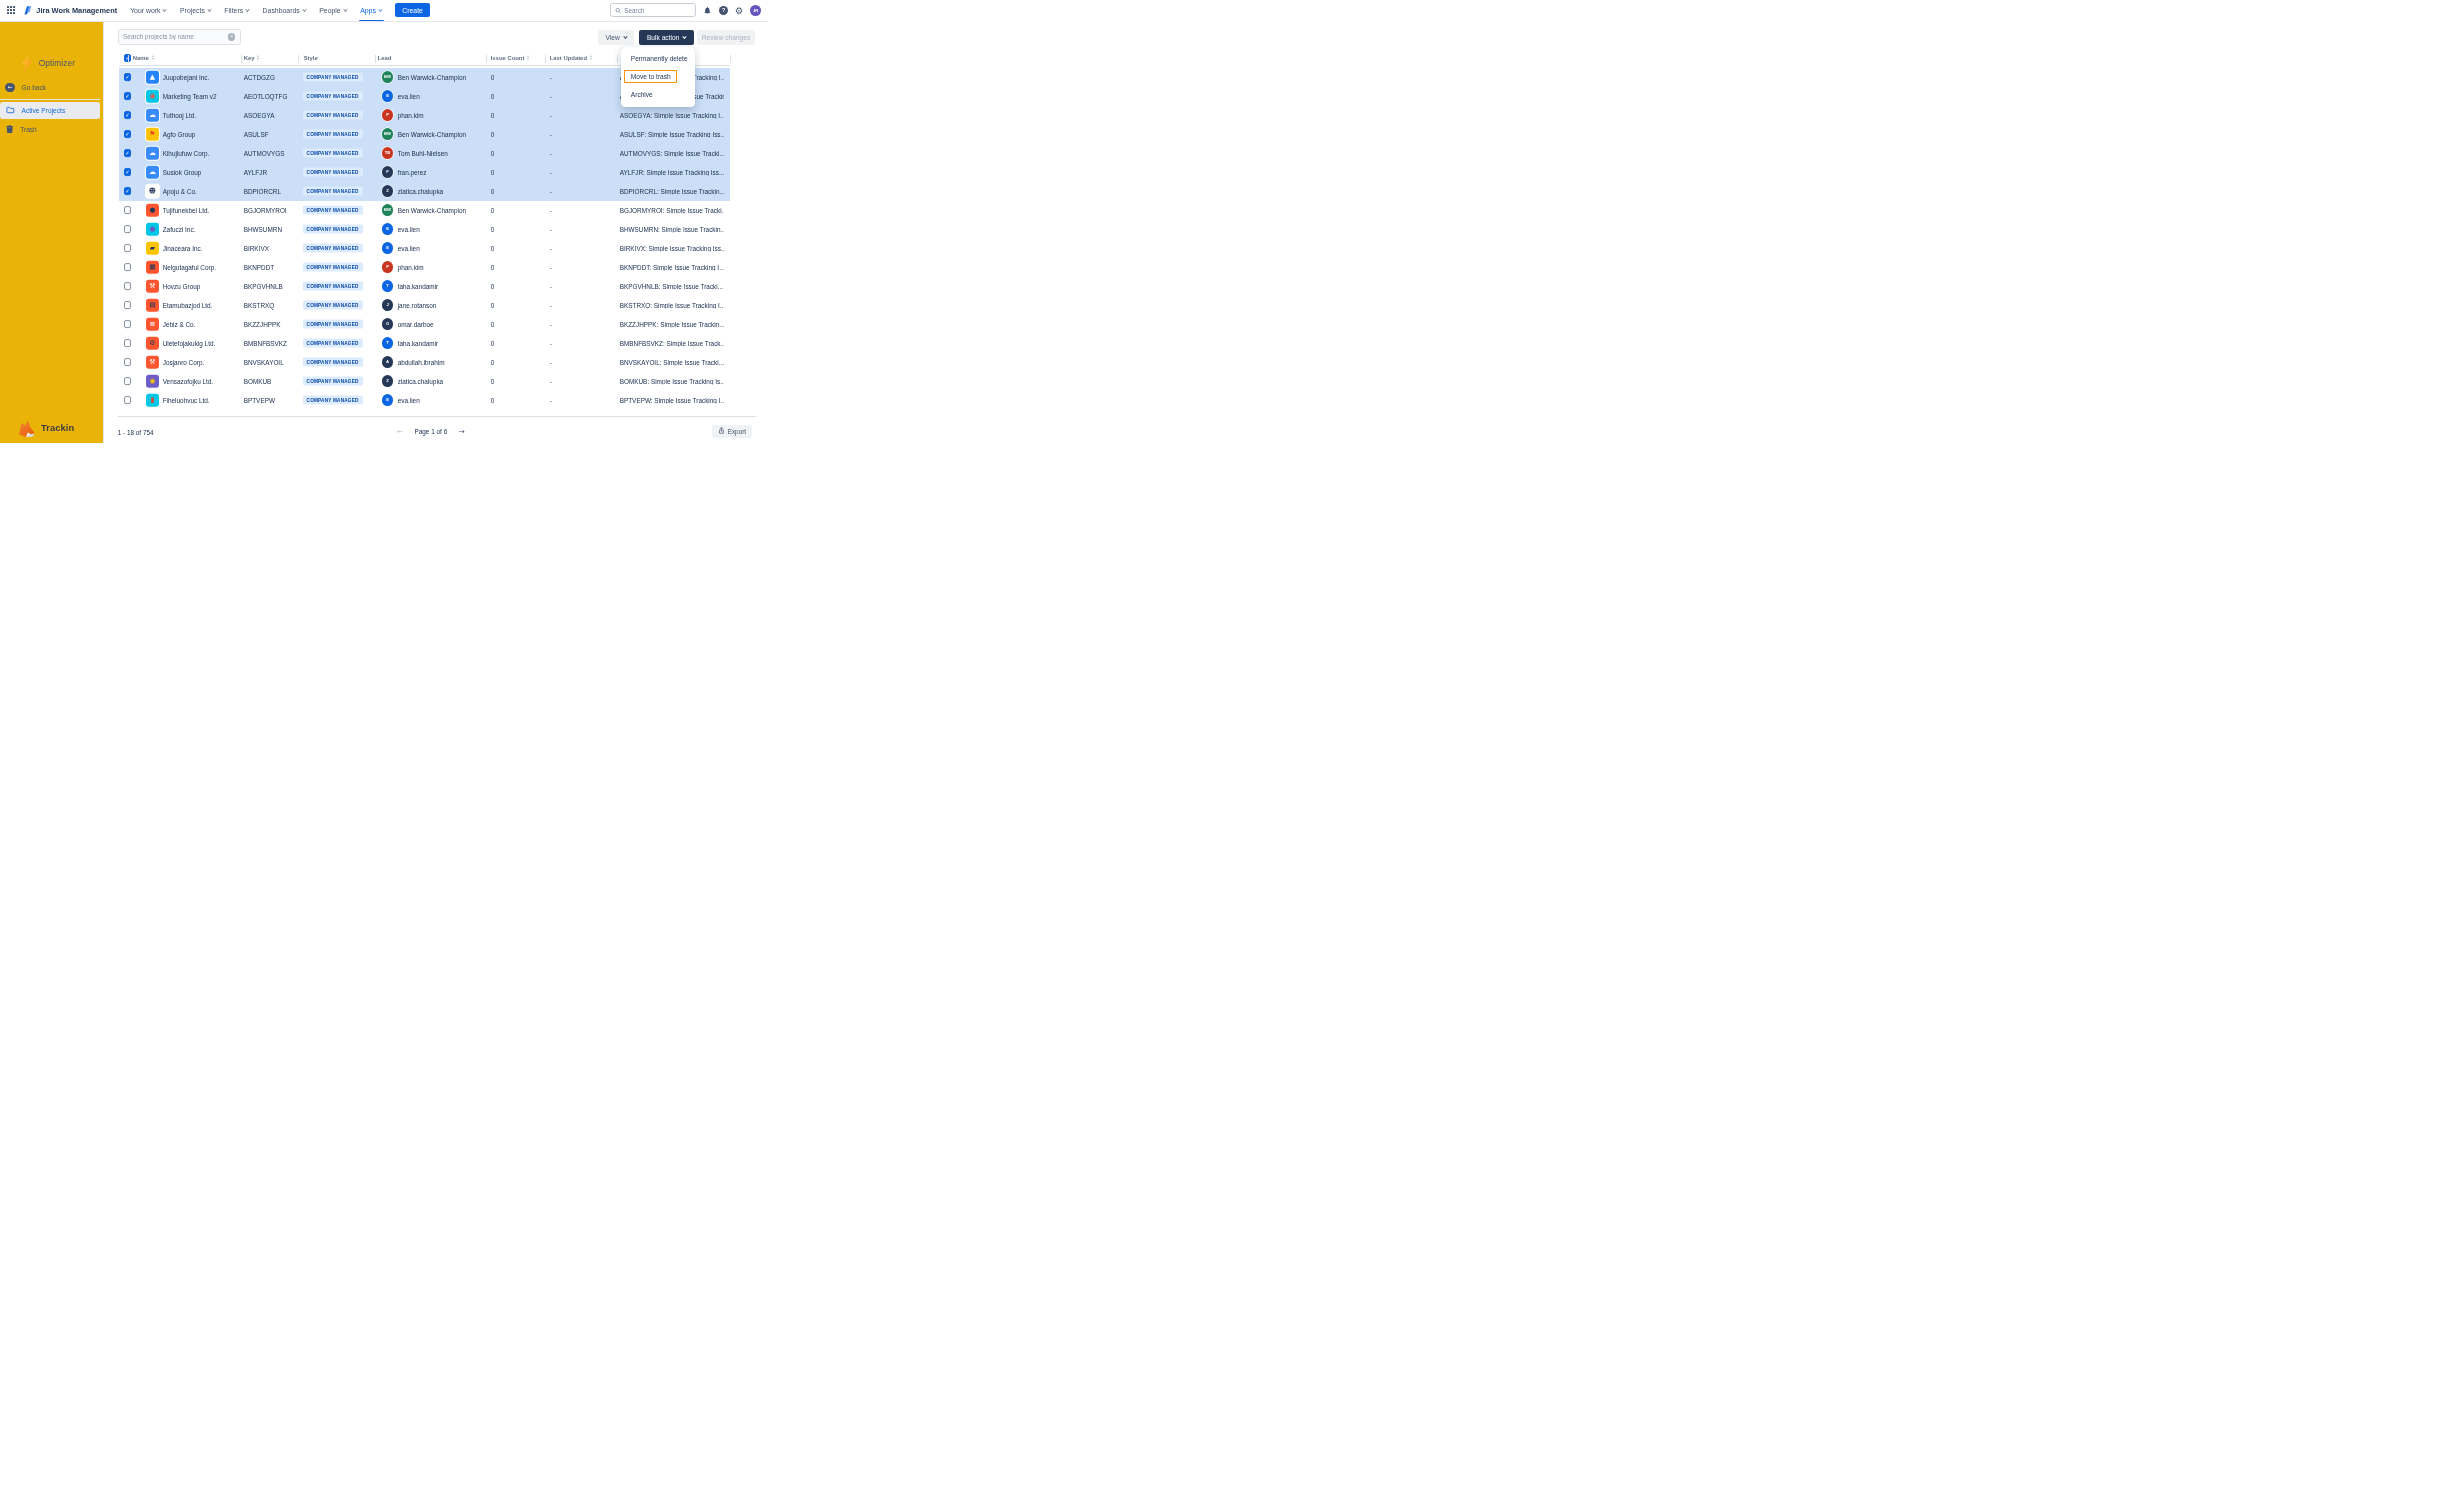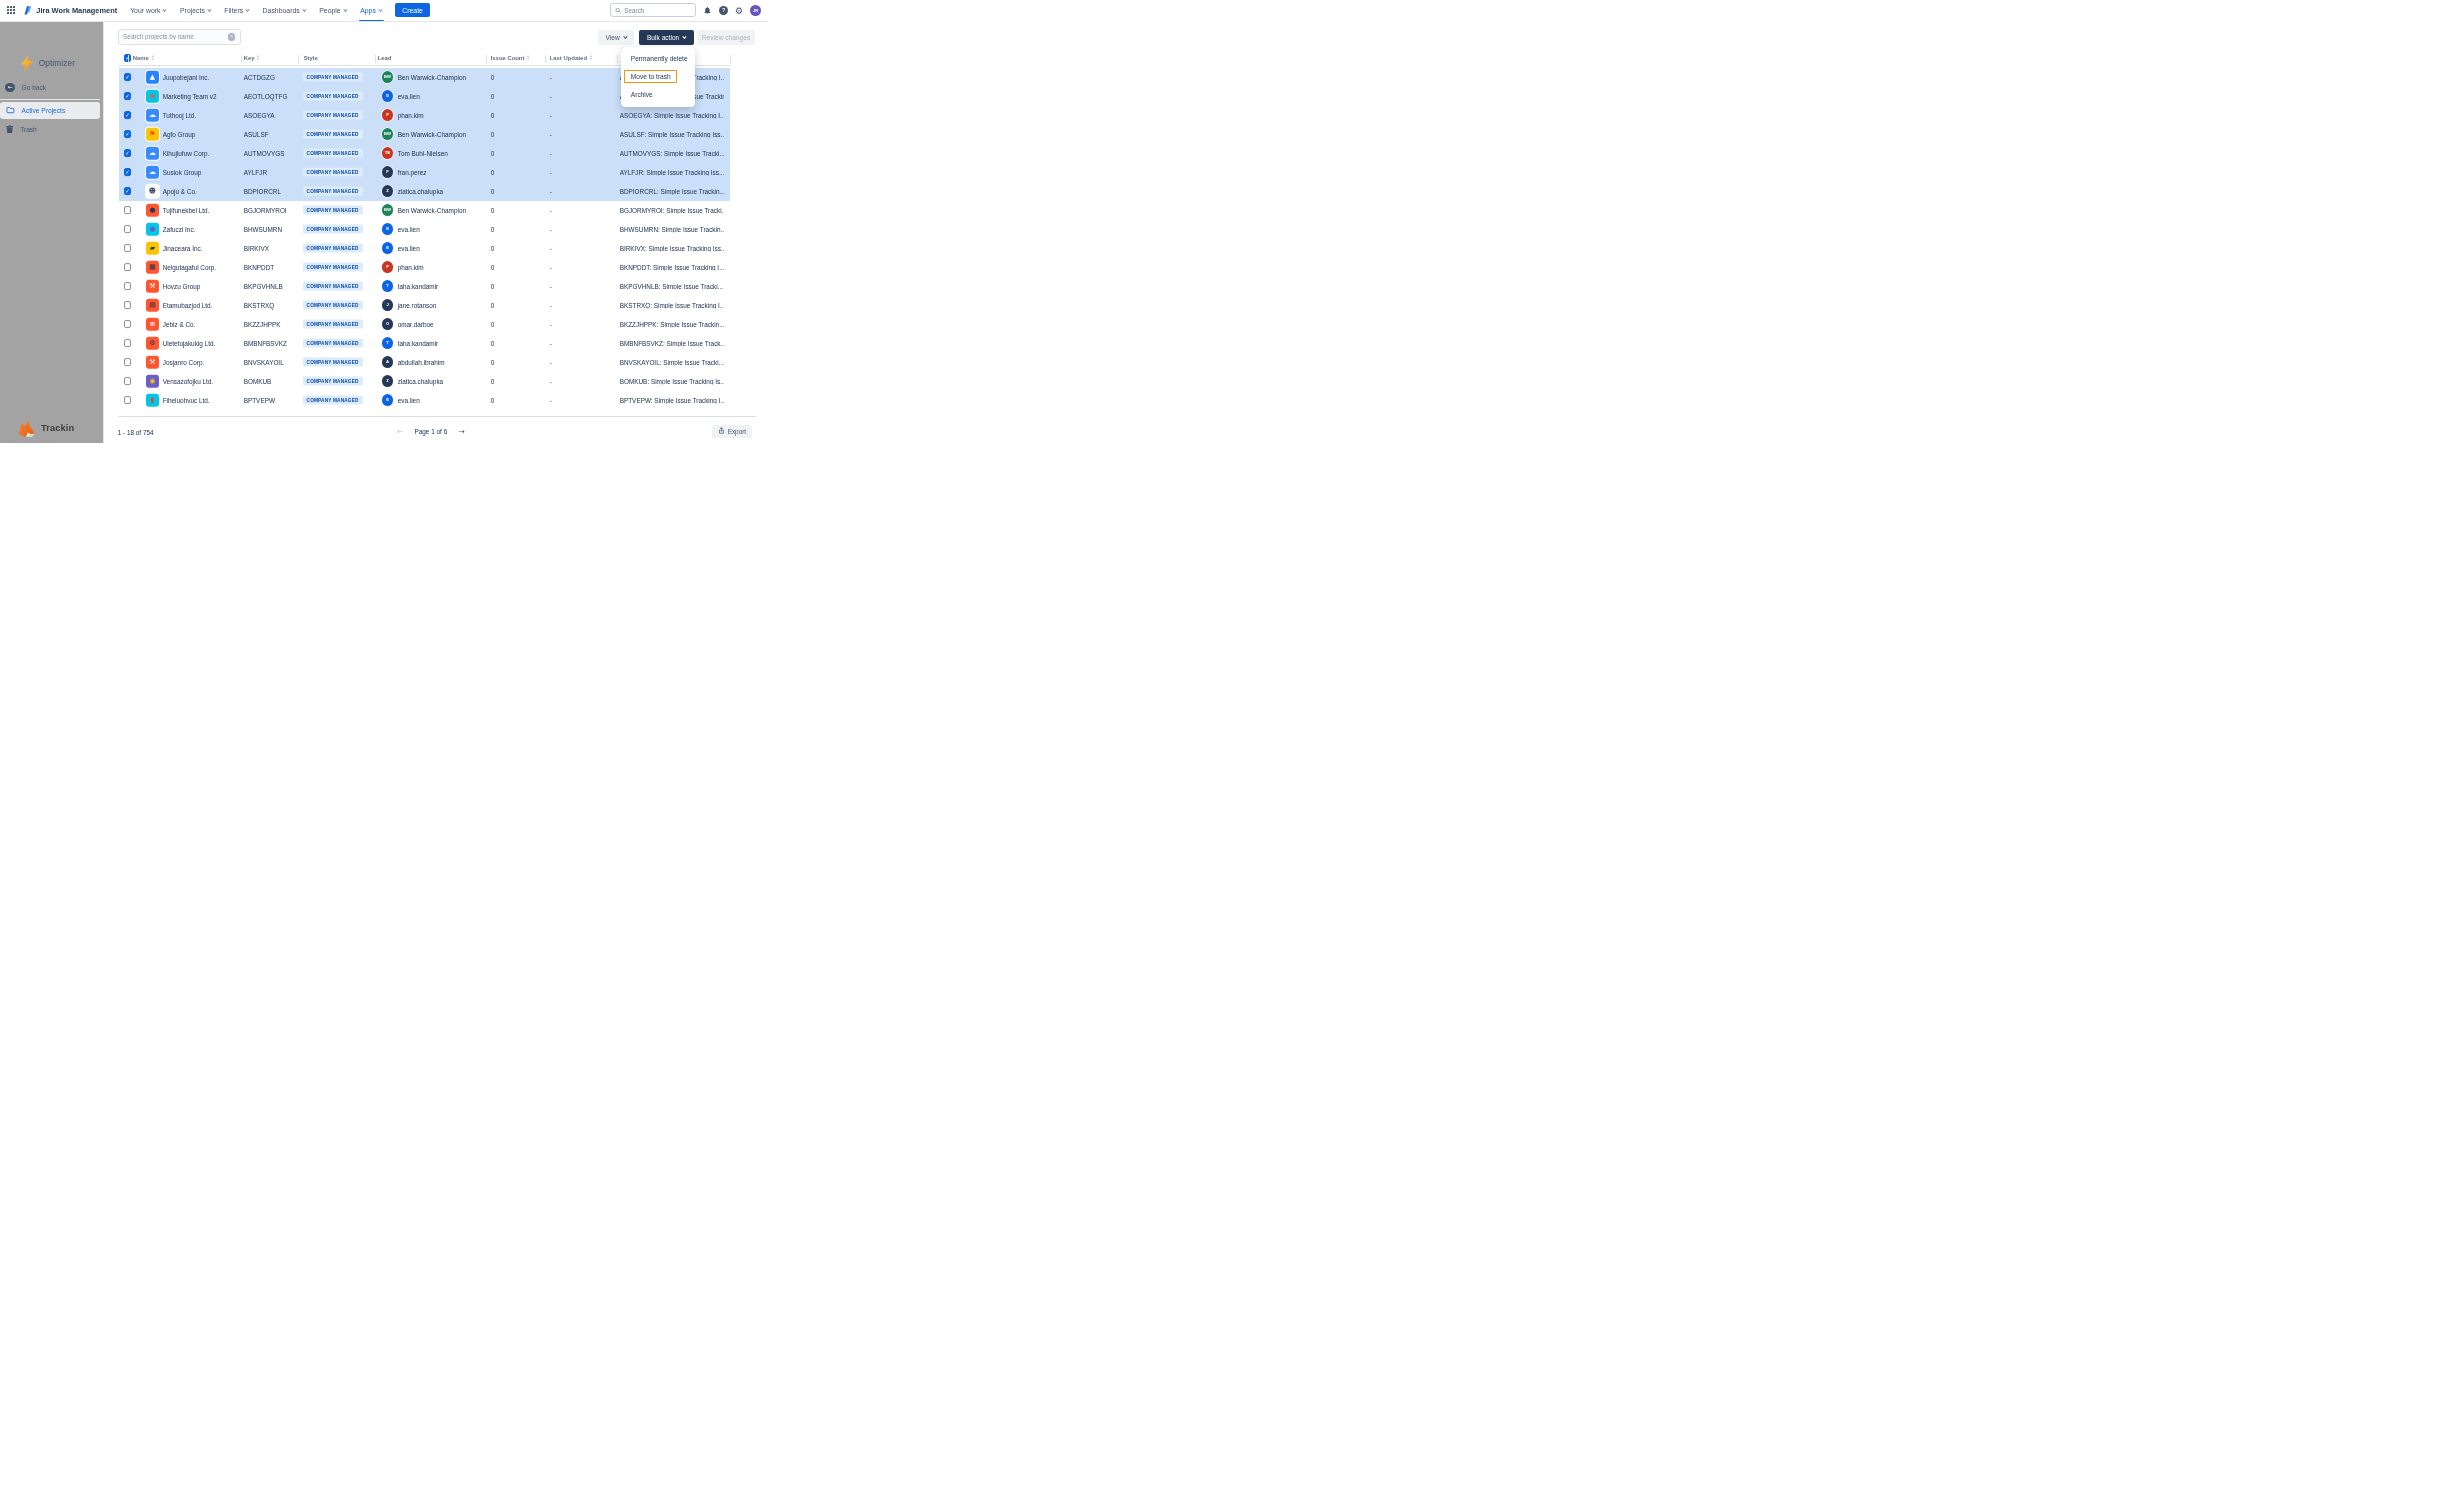--- a/index.html
+++ b/index.html
@@ -34,21 +34,21 @@
   .nav-search input { border:none; outline:none; width:100%; font-size:6.4px; font-family:inherit; color:#172B4D; background:transparent; }
   .nav-search input::placeholder { color:#7A869A; }
   .icon-btn { display:flex; align-items:center; justify-content:center; cursor:pointer; }
   .help-circle { width:9.3px; height:9.3px; border-radius:50%; background:#44546F; color:#fff;
                  font-size:5.4px; font-weight:700; display:flex; align-items:center; justify-content:center; }
   .gear-glyph { font-family:"DejaVu Sans",sans-serif; font-size:9.3px; color:#44546F; line-height:1; }
   .nav-avatar { width:10.8px; height:10.8px; border-radius:50%; background:#6554C0; color:#fff;
                 font-size:4.2px; font-weight:700; display:flex; align-items:center; justify-content:center; cursor:pointer; }
 
   
-  .sidebar { position:absolute; top:21.6px; left:0; width:104px; bottom:0; background:#a3a3a3;
+  .sidebar { position:absolute; top:21.6px; left:0; width:104px; bottom:0; background:#eab308;
              border-right:0.5px solid #E4E6EA; z-index:10; }
   .side-logo { position:absolute; left:19.6px; top:32px; display:flex; align-items:center; gap:5.4px; }
   .side-logo-text { font-size:8.3px; font-weight:500; color:#44546F; letter-spacing:0.1px; }
   .goback { position:absolute; left:5.4px; top:61px; display:flex; align-items:center; gap:6.4px; cursor:pointer; }
   .goback-circle { width:9.8px; height:9.8px; border-radius:50%; background:#44546F; color:#fff;
                    display:flex; align-items:center; justify-content:center; font-size:5.9px;
                    font-family:"DejaVu Sans",sans-serif; }
   .goback-label { font-size:6.6px; color:#44546F; }
   .side-divider { position:absolute; left:0; top:77px; width:100px; height:0.5px; background:#E4E6EA; }
   .side-item { position:absolute; left:0; width:100px; height:17px; display:flex; align-items:center;

